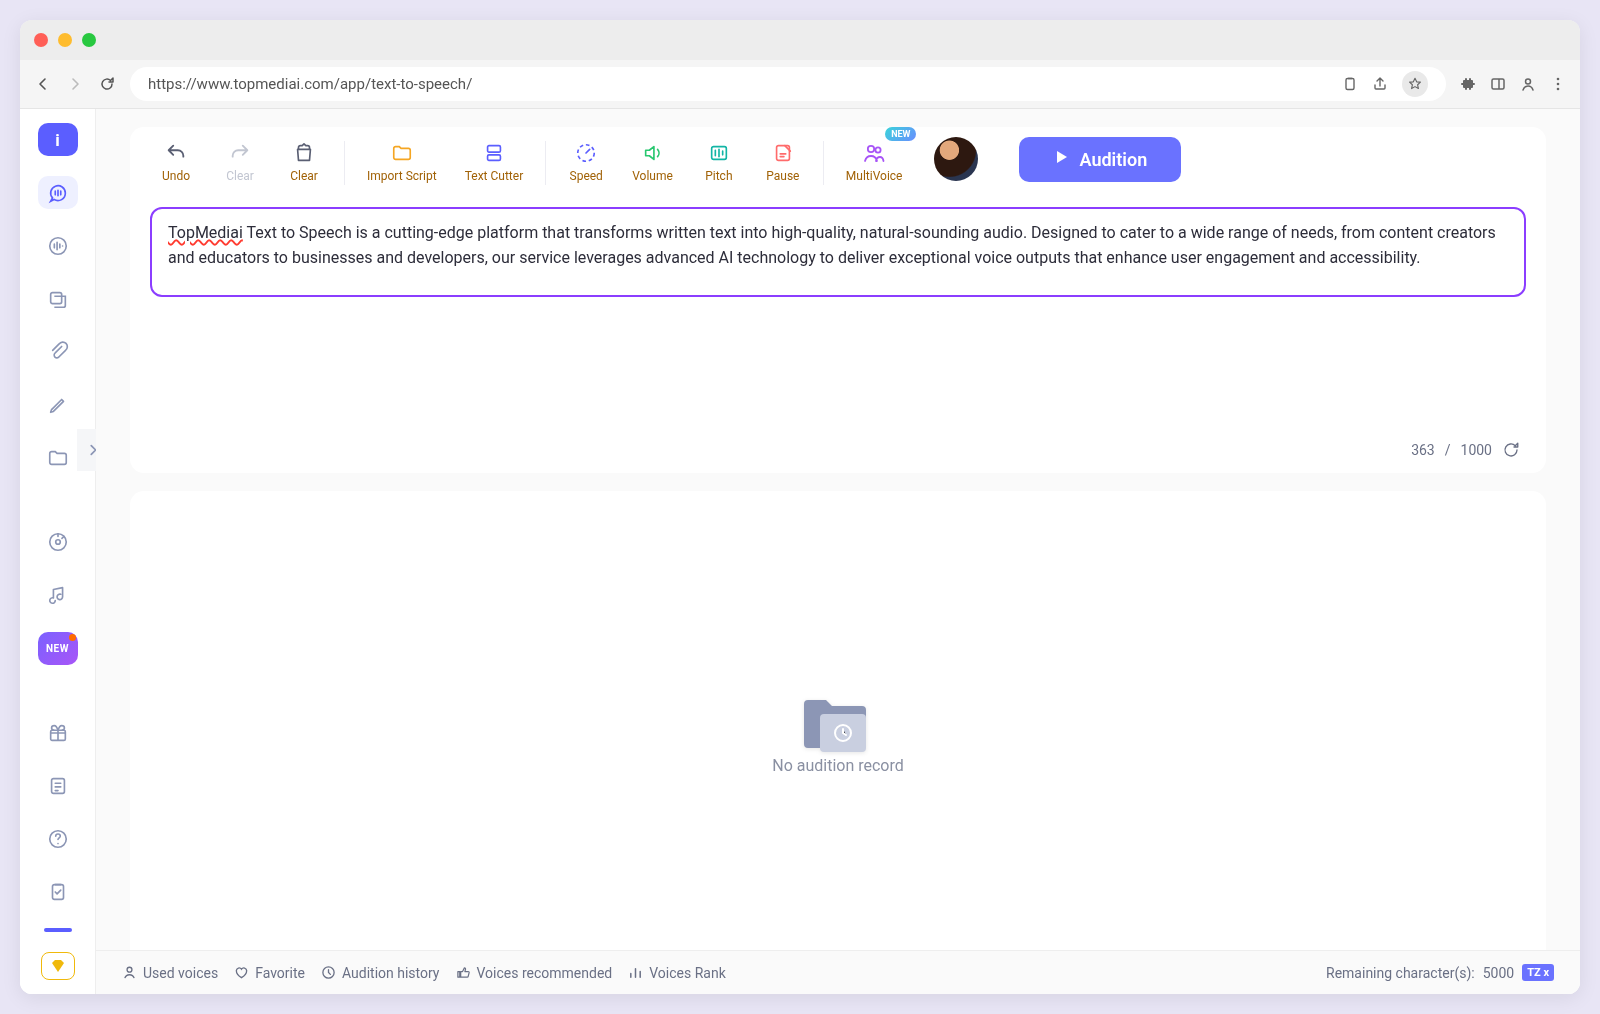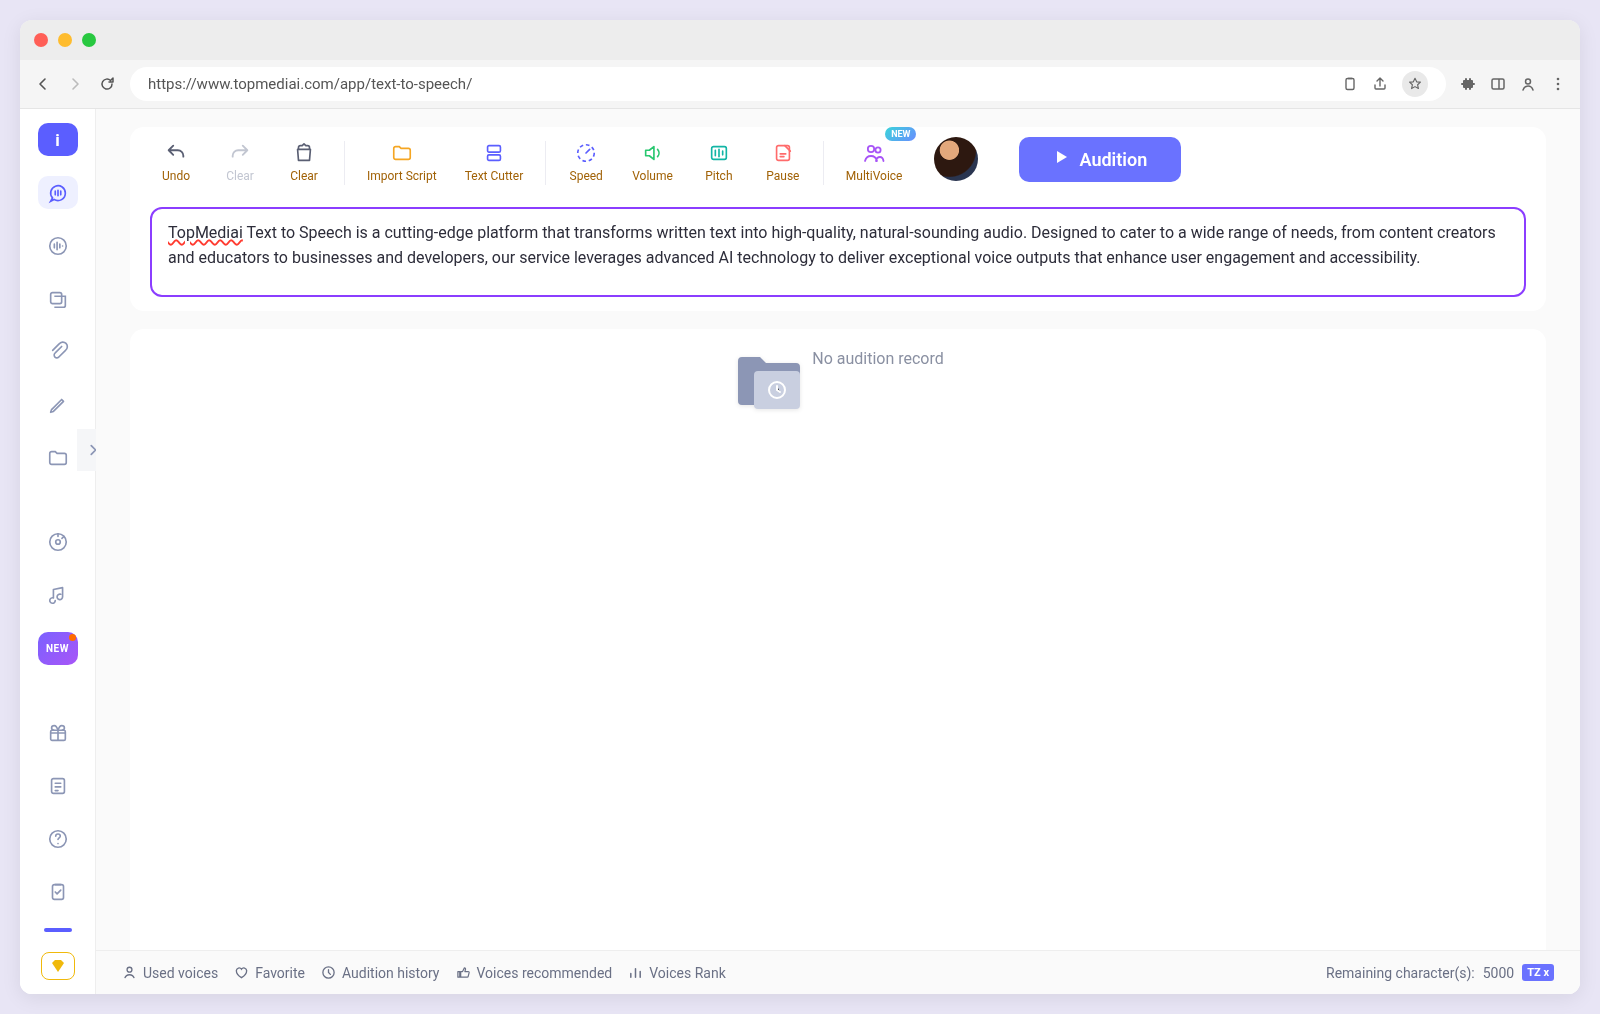--- a/index.html
+++ b/index.html
@@ -40,21 +40,21 @@
   .editor-card{background:#fff;margin:0 34px;border-radius:0 0 14px 14px;padding:20px 20px 14px;display:flex;flex-direction:column;position:relative}
   .ta{border:2px solid #8b3dff;border-radius:12px;padding:12px 16px;font-size:16px;line-height:1.55;color:#2d2d3a;min-height:90px}
   .ta .hl{text-decoration:underline wavy #ff3b30;text-decoration-thickness:1.5px}
   .counter-row{display:flex;align-items:center;justify-content:flex-end;gap:10px;padding:14px 6px 0;color:#6a7085;font-size:14px;margin-top:130px}
   .refresh{width:18px;height:18px;color:#6a7085;cursor:pointer}
   .recent{background:#fff;margin:18px 34px;border-radius:14px;padding:20px 26px;flex:1;display:flex;flex-direction:column}
   .recent-head{display:flex;align-items:center;gap:16px}
   .recent-head h3{font-size:16px;font-weight:700;color:#2a2a38}
   .chip{background:#f0f1f5;color:#6a7085;font-size:13px;padding:6px 14px;border-radius:16px;cursor:pointer}
   .recent-head .right{margin-left:auto;display:flex;align-items:center;gap:18px;color:#aeb3c2}
-  .rec-body{flex:1;display:flex;flex-direction:row;justify-content:center;color:#8a90a2}
+  .rec-body{flex:1;display:flex;flex-direction:column;align-items:center;justify-content:center;color:#8a90a2}
   .folder{position:relative;filter:drop-shadow(0 1px 2px rgba(0,0,0,0.1))}
   .footer{height:44px;background:#fafafa;border-top:1px solid #eee;display:flex;align-items:center;padding:0 26px;font-size:14px;color:#6a7085;gap:16px;position:absolute;bottom:0;left:0;right:0}
   .fbtn{display:flex;align-items:center;gap:6px;cursor:pointer}
   .footer .right{margin-left:auto;display:flex;align-items:center;gap:8px}
   .tz-badge{background:#6a72ff;color:#fff;font-size:11px;font-weight:700;padding:2px 5px;border-radius:3px}
   svg{display:block}
 </style>
 </head>
 <body>
 
@@ -342,20 +342,30 @@
               <svg width="16" height="16" viewBox="0 0 16 16" fill="currentColor">
                 <path d="M4 2l10 6-10 6V2z"></path>
               </svg>
             </span>
             <span>Audition</span>
           </button>
       </div>
 
       <div class="editor-card">
         <div class="ta"><span class="hl">TopMediai</span><span> Text to Speech is a cutting-edge platform that transforms written text into high-quality, natural-sounding audio. Designed to cater to a wide range of needs, from content creators and educators to businesses and developers, our service leverages advanced AI technology to deliver exceptional voice outputs that enhance user engagement and accessibility.</span></div>
+        <div class="counter-row">
+          <span>363</span>
+            <span> / </span>
+            <span>1000</span>
+          <span class="refresh">
+              <svg width="18" height="18" viewBox="0 0 24 24" fill="none">
+                <path d="M20 12a8 8 0 11-2.3-5.7L21 3v5h-5" stroke="currentColor" stroke-width="1.8" stroke-linecap="round" stroke-linejoin="round"></path>
+              </svg>
+            </span>
+        </div>
       </div>
 
       <div class="recent">
         <div class="rec-body">
           <div class="folder">
               <svg width="80" height="64" viewBox="0 0 80 64">
                 <path d="M6 12a4 4 0 014-4h18l6 6h30a4 4 0 014 4v34a4 4 0 01-4 4H10a4 4 0 01-4-4V12z" fill="#8c96b5"></path>
                 <rect x="22" y="22" width="46" height="38" rx="4" fill="#c9cfe0"></rect>
                 <circle cx="45" cy="41" r="8" fill="none" stroke="#fff" stroke-width="2"></circle>
                 <path d="M45 37v4l3 2" stroke="#fff" stroke-width="2" stroke-linecap="round"></path>

